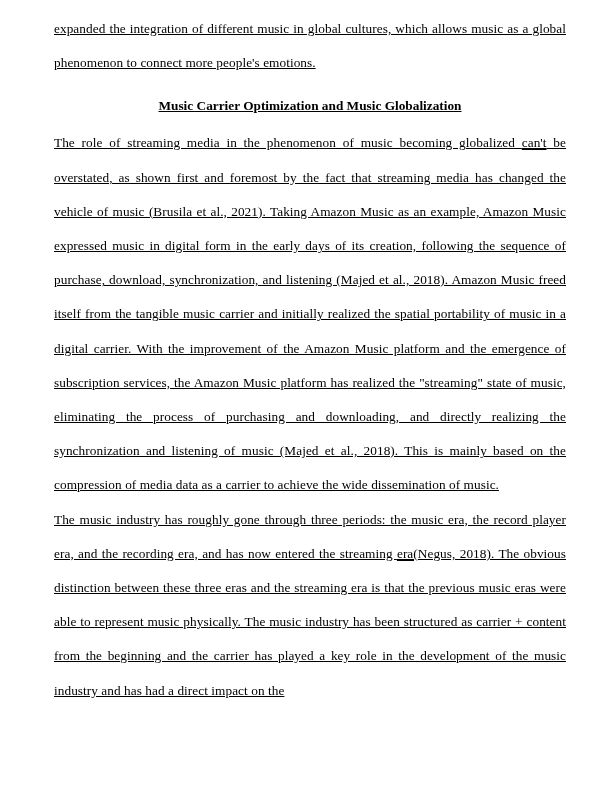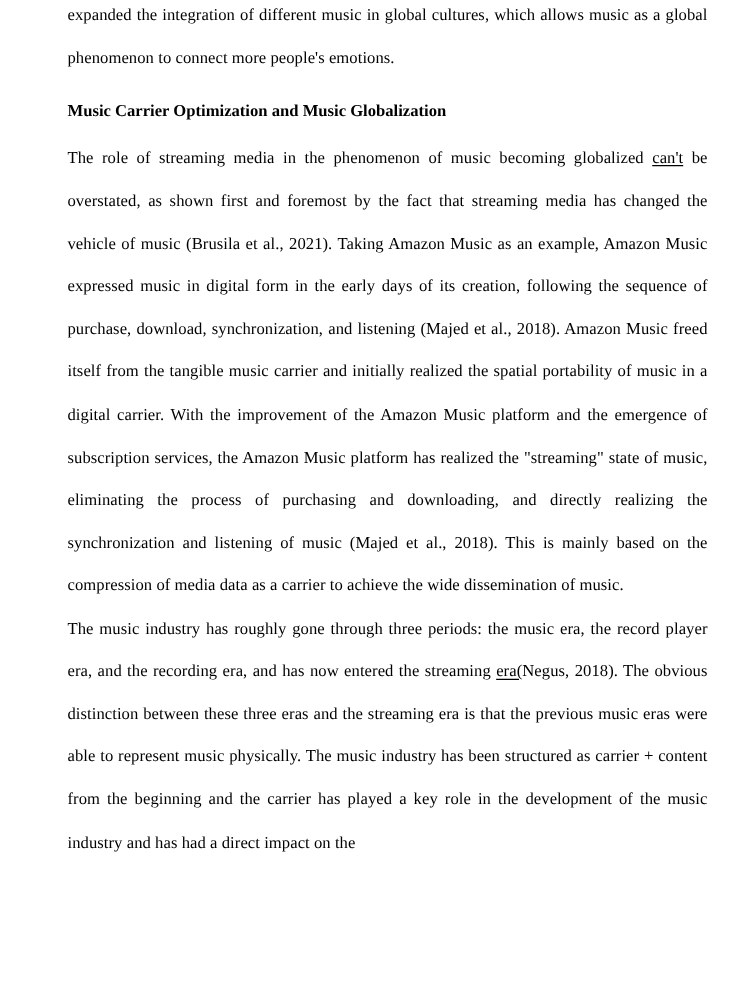--- a/index.html
+++ b/index.html
@@ -15,39 +15,40 @@
     overflow: hidden;
   }
   .page {
     width: 602px;
     height: 790px;
     box-sizing: border-box;
     padding: 0px 36px 0 54px;
     position: relative;
   }
   .doc-body {
-    padding-top: 1px;
+    padding-top: 18px;
+    text-decoration: underline;
   }
   p.para {
     margin: 0 0 0 0;
     font-size: 13.3px;
     line-height: 34.2px;
     text-align: justify;
     text-justify: inter-word;
     letter-spacing: 0.05px;
   }
   p.para.hanging-top {
     margin-top: -6px;
   }
   h2.heading {
     margin: 9px 0 3px 0;
     font-size: 13.3px;
     line-height: 34px;
     font-weight: bold;
-    text-align: left;
+    text-align: center;
   }
   .u-squiggle {
     text-decoration: underline;
     text-decoration-style: solid;
     text-decoration-color: #000000;
     text-underline-offset: 2px;
   }
 </style>
 </head>
 <body>

